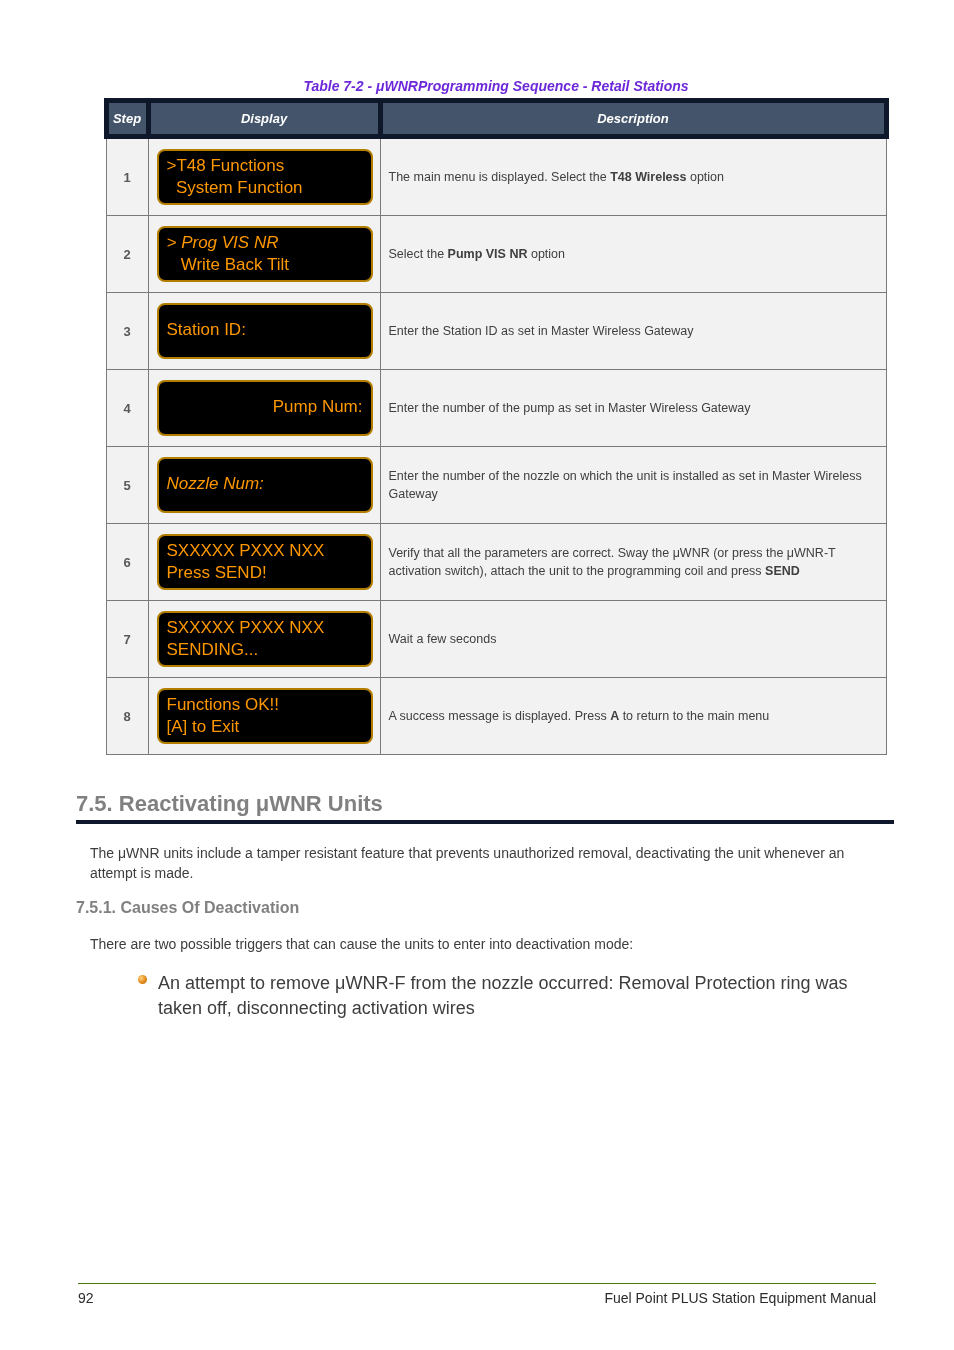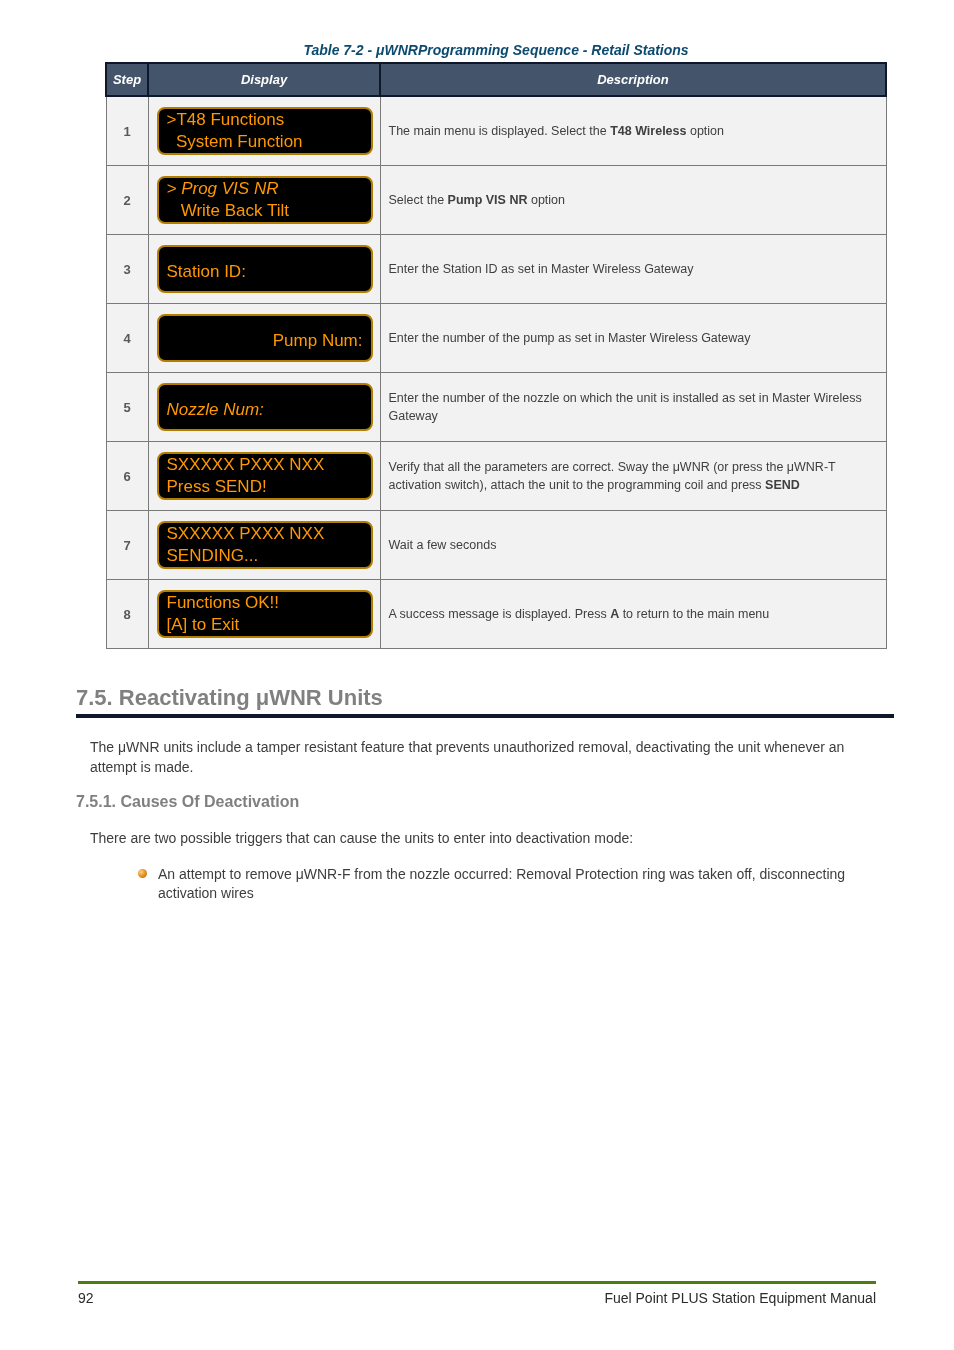--- a/index.html
+++ b/index.html
@@ -9,61 +9,62 @@
     background: #fff;
     color: #3f3f3f;
     position: relative;
     padding: 42px 60px 0 98px;
   }
   .caption {
     text-align: center;
     font-style: italic;
     font-weight: bold;
     font-size: 14px;
-    color: #0c4a6e;
+    color: #6d28d9;
     margin-bottom: 4px;
+    margin-top: 36px;
   }
   table.seq {
     border-collapse: collapse;
     width: 780px;
     margin: 0 auto 36px;
     table-layout: fixed;
   }
   table.seq col.c1 { width: 42px; }
   table.seq col.c2 { width: 232px; }
   table.seq col.c3 { width: 506px; }
   table.seq th {
     background: #44546a;
     color: #fff;
     font-style: italic;
     font-weight: bold;
     font-size: 13px;
     padding: 8px 4px;
-    border: 2px solid #0f172a;
+    border: 5px solid #0f172a;
     text-align: center;
   }
   table.seq td {
     border: 1px solid #7a7a7a;
     padding: 10px 8px;
     vertical-align: middle;
     background: #f3f2f2;
   }
   td.step {
     text-align: center;
     font-weight: bold;
     font-size: 13px;
     color: #595959;
   }
   td.disp { padding: 10px 6px; }
   .lcd {
     background: #000;
     border: 2px solid #b37d00;
     border-radius: 8px;
     width: 216px;
-    height: 48px;
+    height: 56px;
     padding: 4px 8px;
     color: #ff9800;
     font-family: Arial, Helvetica, sans-serif;
     font-size: 17px;
     line-height: 22px;
     display: flex;
     flex-direction: column;
     justify-content: center;
   }
   .lcd.single { justify-content: flex-start; padding-top: 14px; }
@@ -95,21 +96,21 @@
     font-weight: bold;
     color: #808080;
     margin: 6px 0 18px -22px;
   }
   ul.bul {
     list-style: none;
     margin-left: 40px;
   }
   ul.bul li {
     position: relative;
-    font-size: 14px;
+    font-size: 18px;
     color: #3d3d3d;
     line-height: 1.4;
     padding-left: 20px;
     margin-bottom: 10px;
   }
   ul.bul li::before {
     content: "";
     position: absolute;
     left: 0;
     top: 4px;
@@ -117,21 +118,21 @@
     height: 9px;
     background: radial-gradient(circle at 35% 35%, #ffd27a 0%, #e2891c 55%, #b46708 100%);
     border-radius: 50%;
   }
 
   .footer {
     position: absolute;
     left: 78px;
     right: 78px;
     bottom: 44px;
-    border-top: 3px solid #4d7c0f;
+    border-top: 1px solid #4d7c0f;
     padding-top: 6px;
     display: flex;
     justify-content: space-between;
     font-size: 14px;
     color: #2b2b2b;
   }
 </style>
 </head>
 <body>
 

